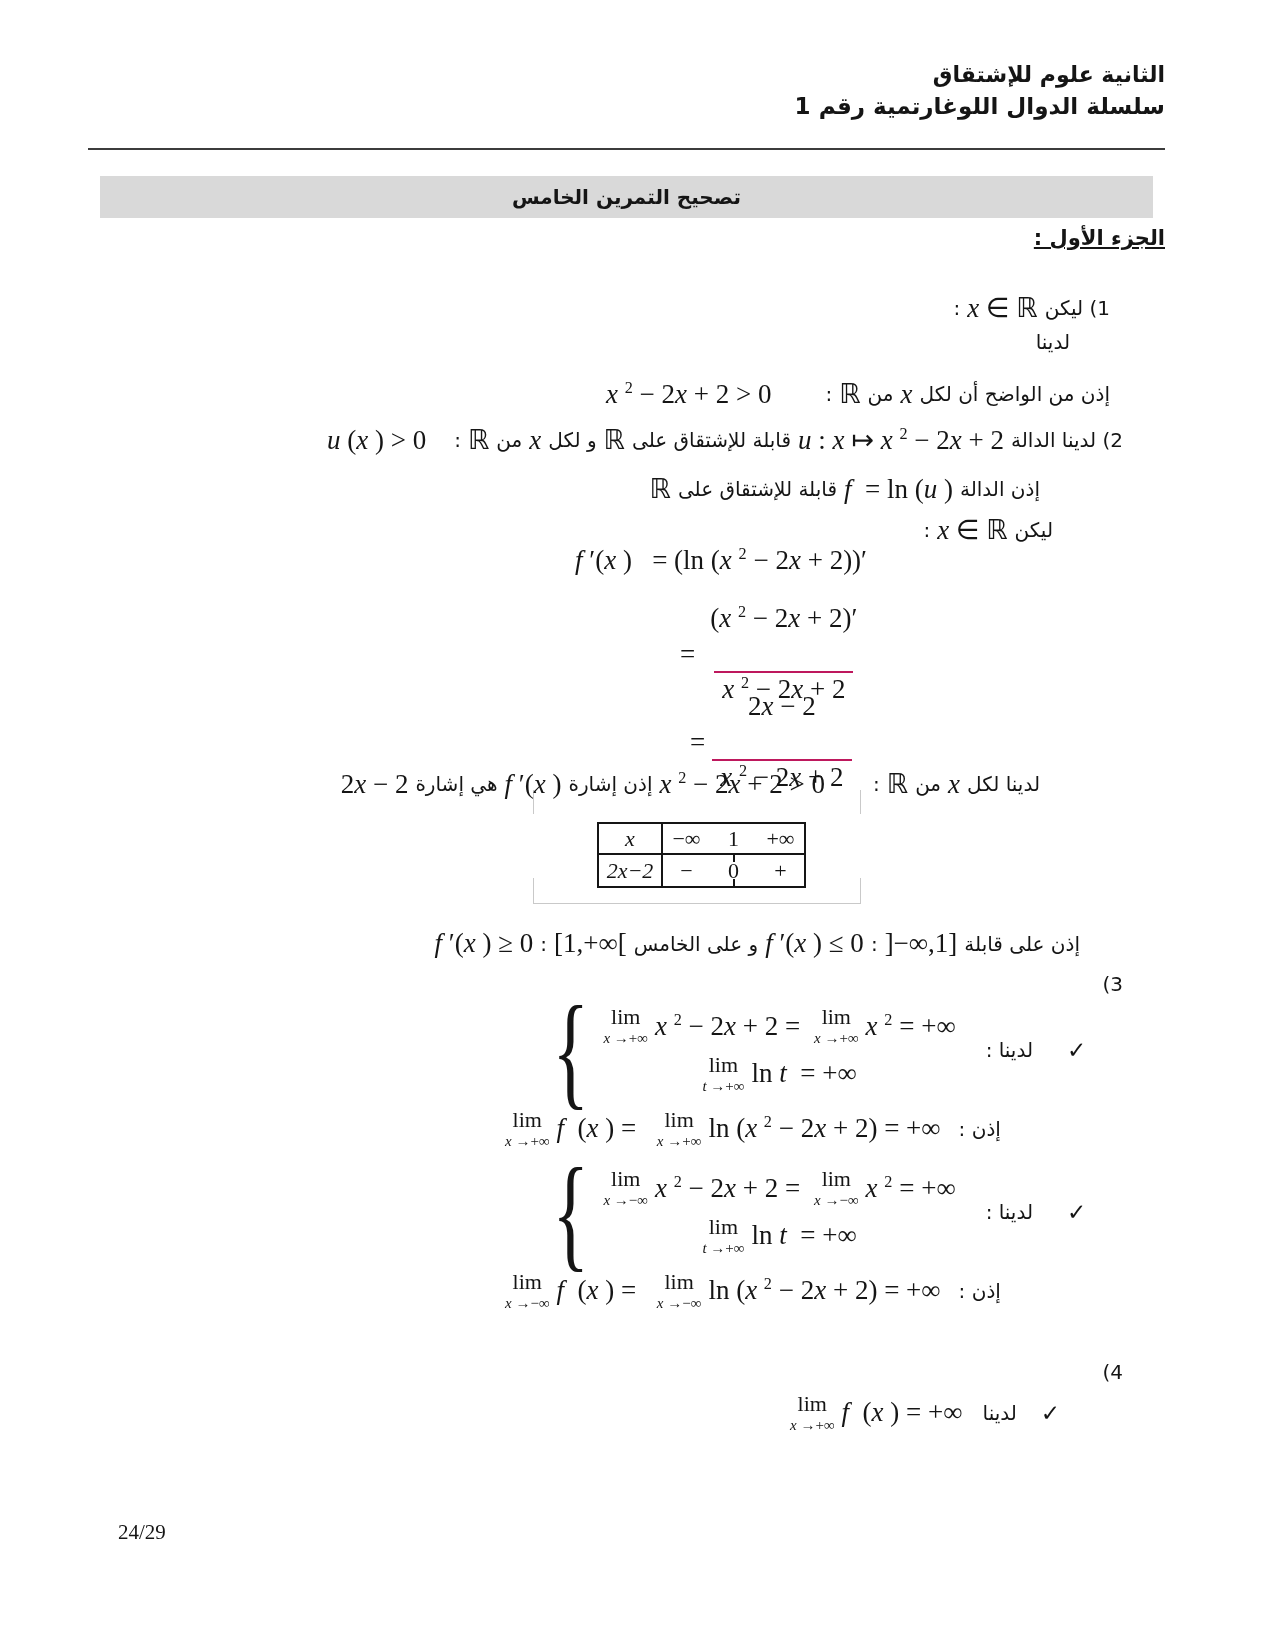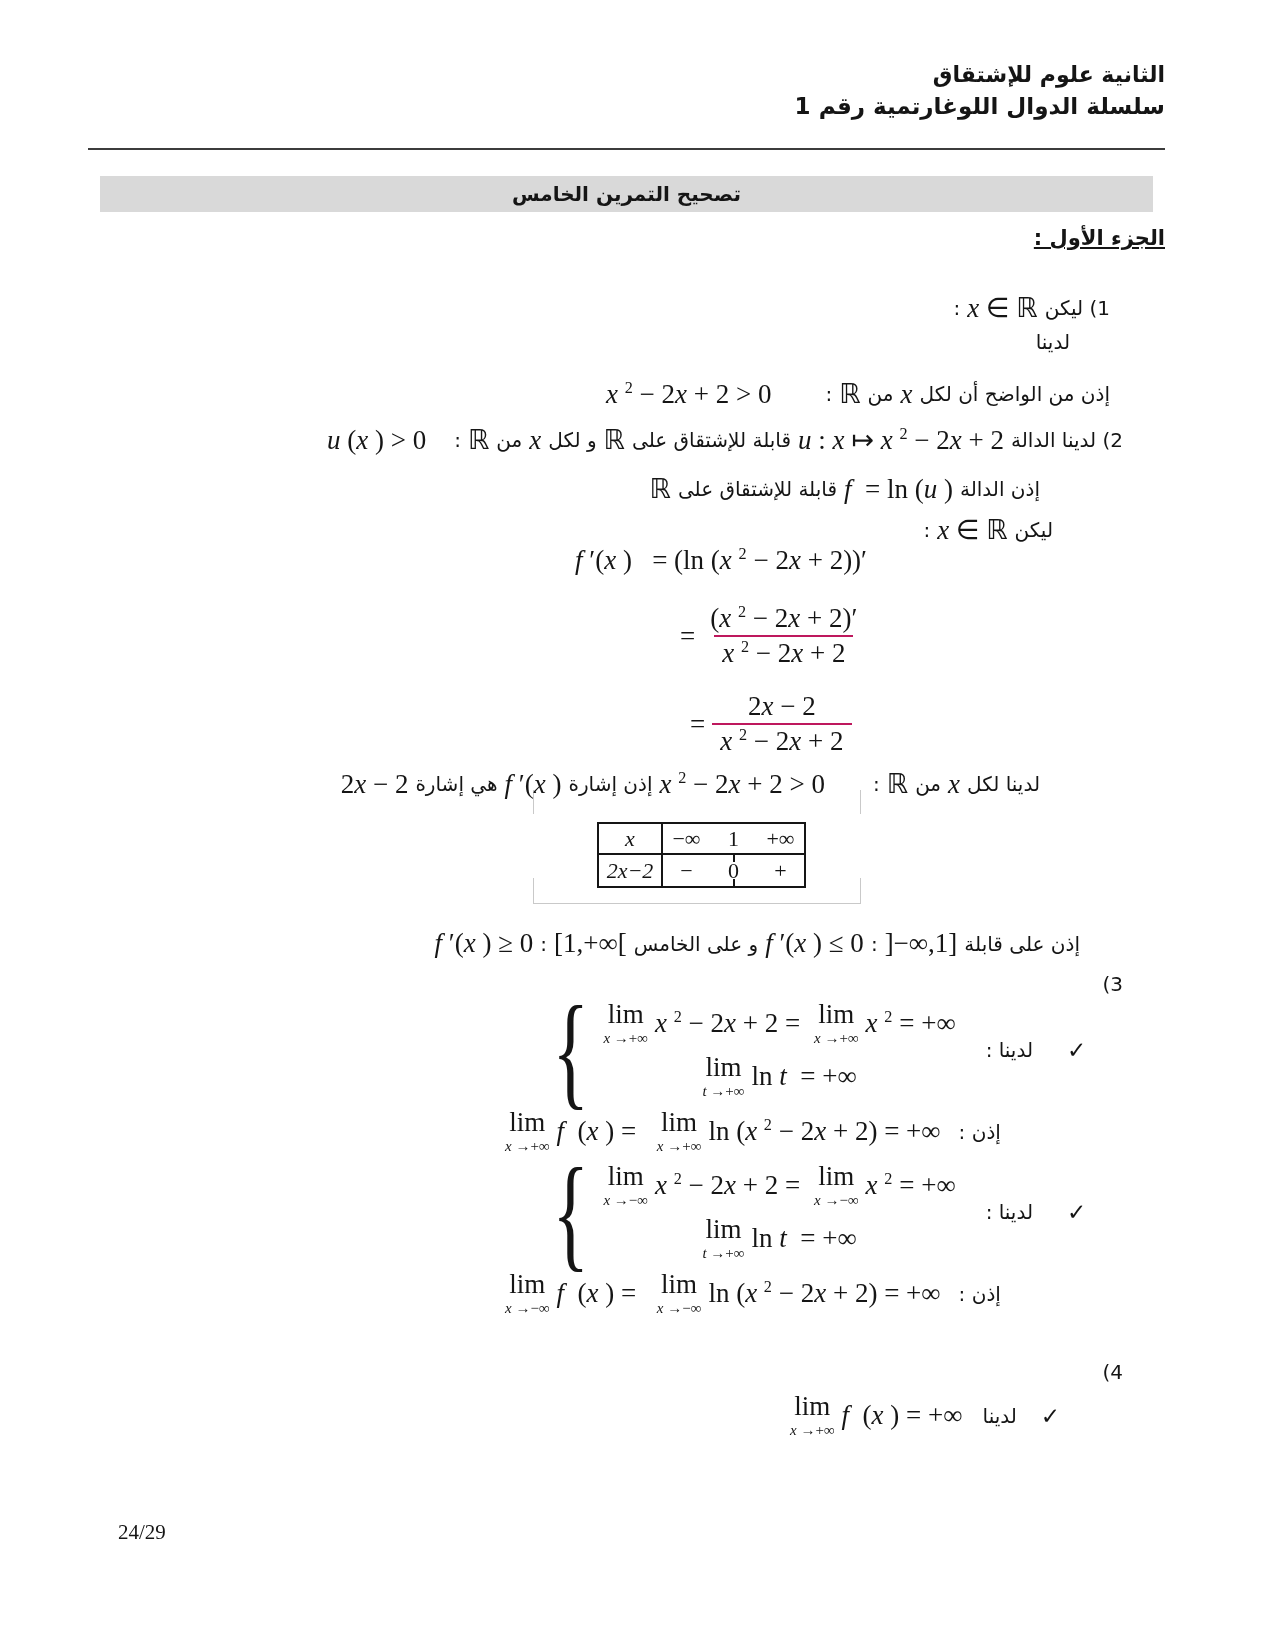--- a/index.html
+++ b/index.html
@@ -4,44 +4,44 @@
 <style>
   html,body{margin:0;padding:0;background:#ffffff;}
   #page{position:relative;width:1275px;height:1650px;background:#fff;overflow:hidden;
         font-family:"DejaVu Sans",sans-serif;color:#151515;}
 
   
   .hdr{position:absolute;right:110px;font-weight:bold;white-space:nowrap;direction:rtl;}
   .hdr1{top:62px;font-size:22px;}
   .hdr2{top:93px;font-size:23px;text-align:right;}
   .rule{position:absolute;left:88px;top:148px;width:1077px;height:2px;background:#3c3c3c;}
-  .banner{position:absolute;left:100px;top:176px;width:1053px;height:36px;
+  .banner{position:absolute;left:100px;top:176px;width:1053px;height:42px;
           display:flex;align-items:center;justify-content:center;
           font-weight:bold;font-size:20px;direction:rtl;}
   .section-title{position:absolute;right:110px;top:226px;font-weight:bold;font-size:21px;
           text-decoration:underline;direction:rtl;}
   .footer{position:absolute;left:118px;top:1520px;font-family:"Liberation Serif","DejaVu Serif",serif;
           font-size:21px;}
 
   
   .line{position:absolute;display:flex;align-items:center;gap:7px;white-space:pre;}
   .ar{direction:rtl;unicode-bidi:isolate;font-size:20px;font-family:"DejaVu Sans",sans-serif;}
   .math{direction:ltr;unicode-bidi:isolate;white-space:pre;font-size:27px;font-style:normal;
         font-family:"Liberation Serif","DejaVu Serif",serif;}
   .math i{font-style:italic;}
   .math sup{font-size:0.60em;}
   .bb{font-family:"DejaVu Sans",sans-serif;font-style:normal;}
 
   .frac{display:inline-flex;flex-direction:column;align-items:center;
-        font-family:"Liberation Serif","DejaVu Serif",serif;}
+        font-family:"Liberation Serif","DejaVu Serif",serif;gap:36px;}
   .frac .num,.frac .den{font-size:27px;padding:1px 8px;white-space:pre;direction:ltr;}
   .frac .den{border-top:2px solid #be185d;}
 
   .lim{display:inline-flex;flex-direction:column;align-items:center;line-height:1.05;}
-  .lim .ltop{font-family:"Liberation Serif","DejaVu Serif",serif;font-size:27px;}
+  .lim .ltop{font-family:"Liberation Serif","DejaVu Serif",serif;font-size:22px;}
   .lim .lunder{font-size:15px;margin-top:3px;white-space:pre;direction:ltr;
         font-family:"Liberation Serif","DejaVu Serif",serif;}
 
   .chk{font-size:23px;font-family:"DejaVu Sans",sans-serif;}
 
   .sys{display:inline-flex;align-items:center;}
   .brace{font-family:"Liberation Serif","DejaVu Serif",serif;font-size:128px;
          line-height:104px;transform:scaleX(0.6);transform-origin:center;display:inline-block;}
   .sys-rows{display:flex;flex-direction:column;align-items:center;gap:6px;margin-left:2px;}
   .sys-row{display:flex;align-items:center;gap:7px;justify-content:center;}

